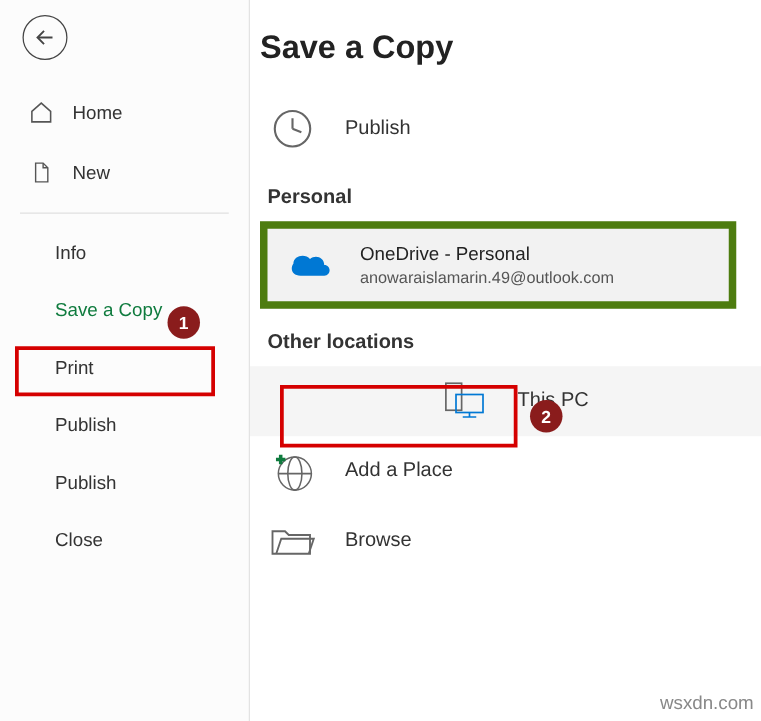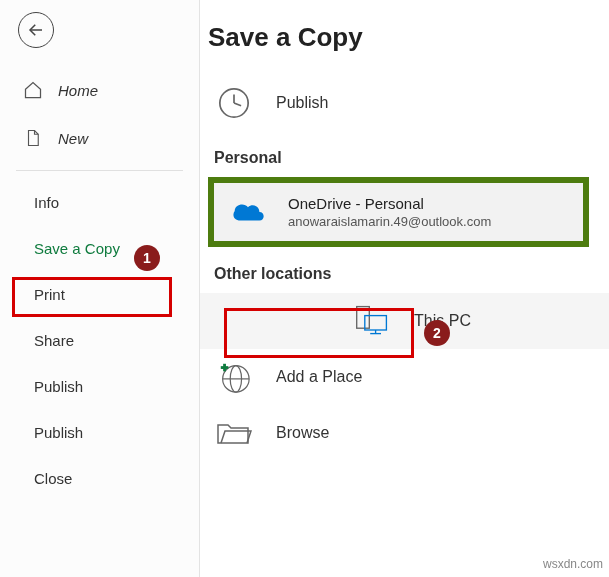--- a/index.html
+++ b/index.html
@@ -31,34 +31,33 @@
       cursor: pointer;
     }
     .nav-item {
       display: flex;
       align-items: center;
       height: 48px;
       padding-left: 22px;
       cursor: pointer;
       font-size: 15px;
       color: #333;
-      font-style: italic;
     }
     .nav-item .nav-icon {
       width: 22px;
       margin-right: 14px;
       display: flex;
       align-items: center;
       justify-content: center;
     }
     .nav-sub {
       display: flex;
       align-items: center;
       height: 46px;
-      padding-left: 34px;
+      padding-left: 44px;
       cursor: pointer;
       font-size: 15px;
       color: #333;
     }
     .nav-sub.selected { color: #0f7b3e; font-weight: 400; }
     .divider {
       border: none;
       border-top: 1px solid #e0e0e0;
       margin: 8px 16px 8px 16px;
     }
@@ -144,21 +143,21 @@
       border: 3px solid #d50000;
       pointer-events: none;
       left: 224px; top: 308px;
       width: 190px; height: 50px;
     }
     .badge-2 { left: 424px; top: 320px; }
     .watermark {
       position: absolute;
       right: 6px;
       bottom: 6px;
-      font-size: 12px;
+      font-size: 15px;
       color: #888;
     }
   </style>
 </head>
 <body>
 
 <div class="sidebar">
   <div class="back-btn">
     <svg width="18" height="18" viewBox="0 0 24 24" fill="none" stroke="#444" stroke-width="2">
         <line x1="20" y1="12" x2="5" y2="12"></line>
@@ -191,23 +190,20 @@
   <div class="nav-sub">
     <span>Info</span>
   </div>
   <div class="nav-sub selected">
     <span>Save a Copy</span>
   </div>
   <div class="nav-sub">
     <span>Print</span>
   </div>
   <div class="nav-sub">
-    <span>Share</span>
-  </div>
-  <div class="nav-sub">
     <span>Publish</span>
   </div>
   <div class="nav-sub">
     <span>Publish</span>
   </div>
   <div class="nav-sub">
     <span>Close</span>
   </div>
 </div>
 

